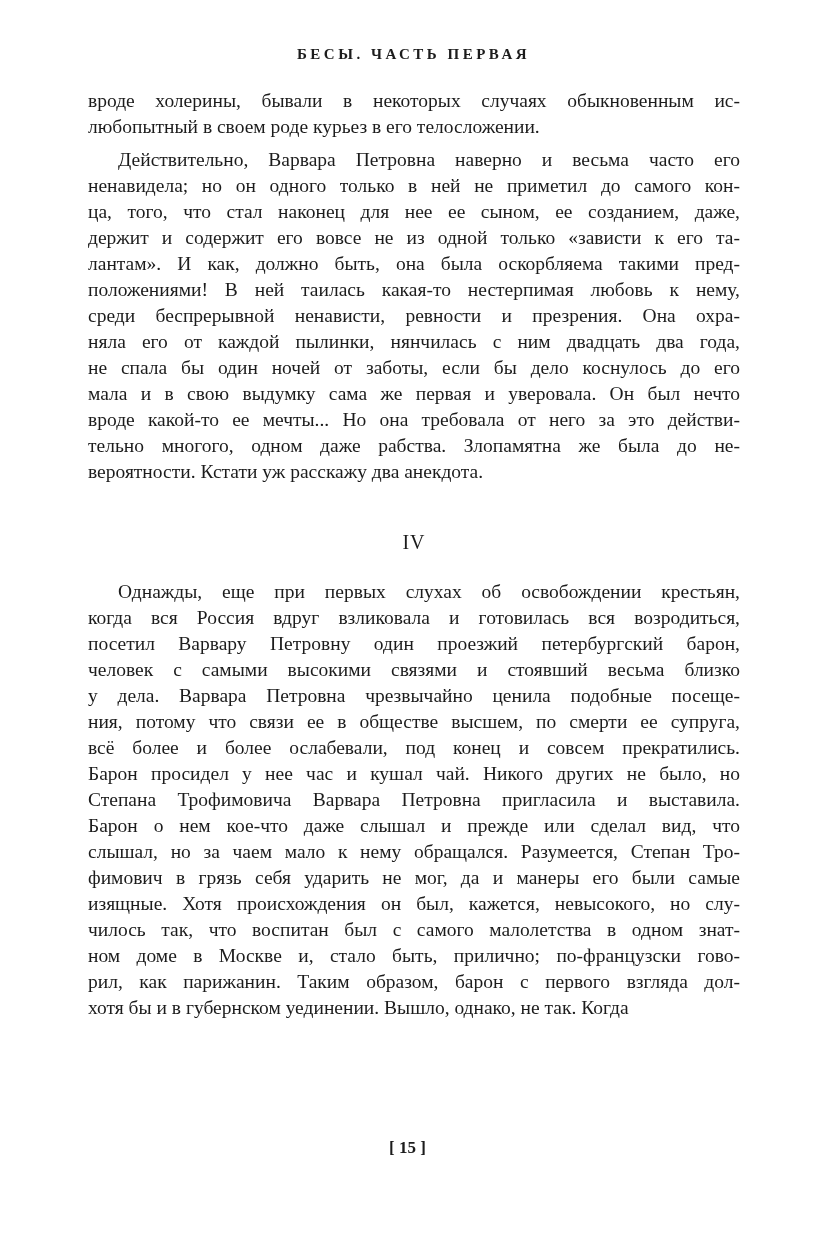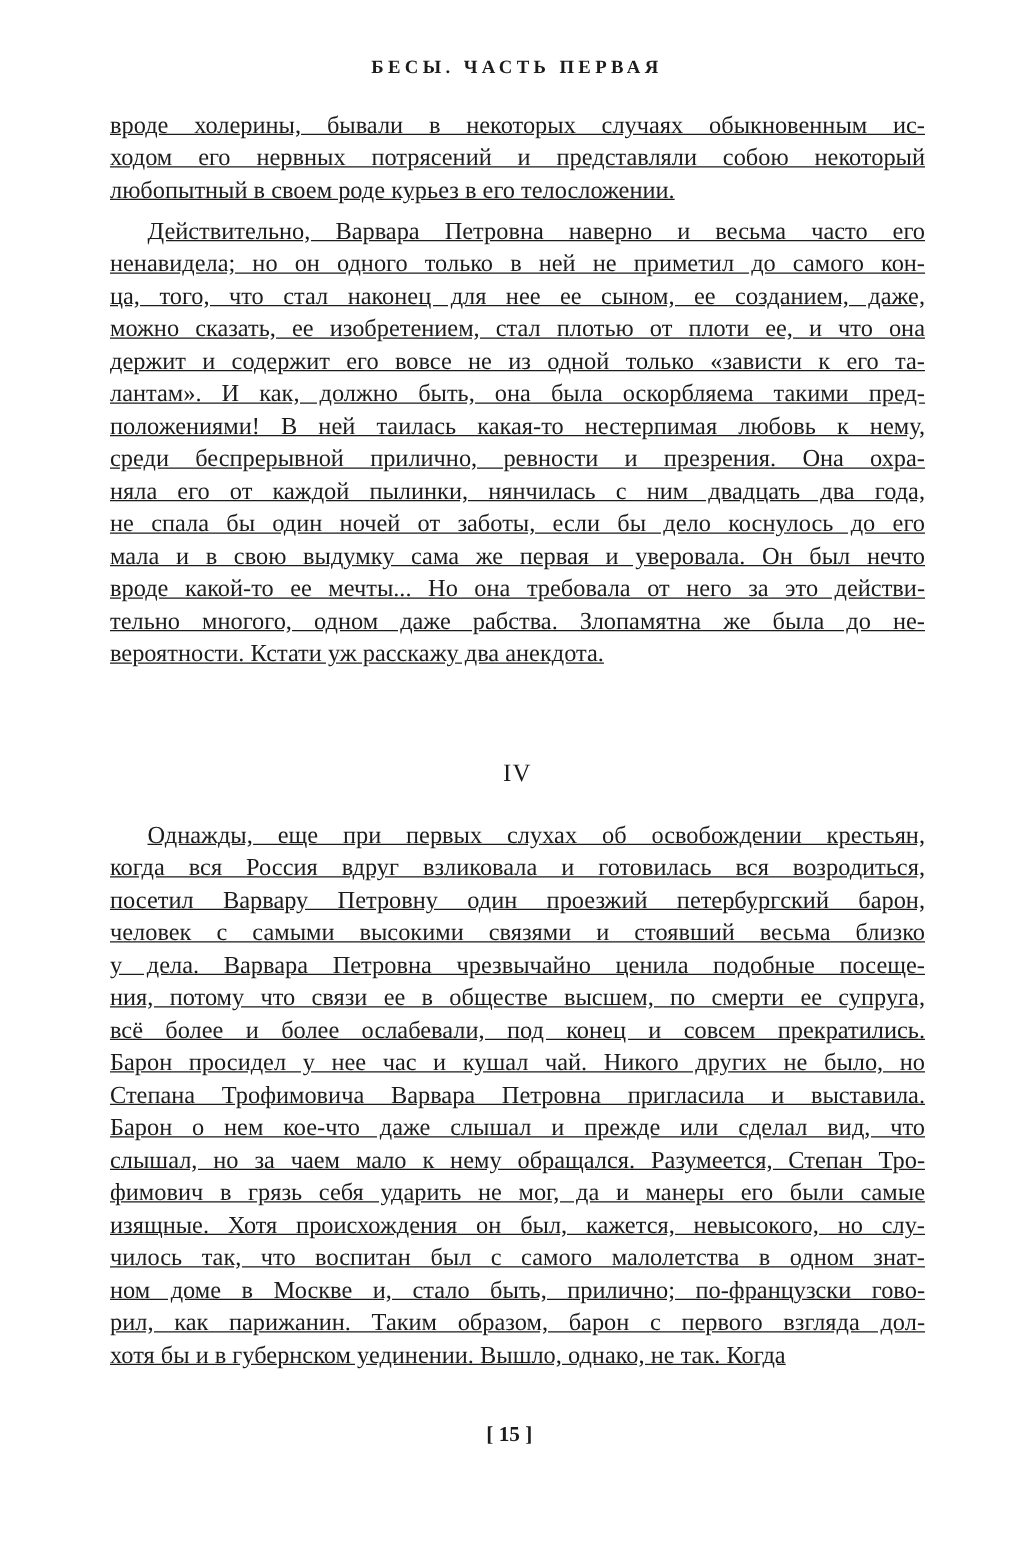--- a/index.html
+++ b/index.html
@@ -28,40 +28,39 @@
   }
   .text-block {
     position: absolute;
     top: 88px;
     left: 88px;
     width: 652px;
     font-size: 19.5px;
   }
   .paragraph {
     margin: 0;
-    text-decoration: underline;
   }
   .paragraph + .paragraph {
     margin-top: 7px;
   }
   .line {
     line-height: 26px;
     height: 26px;
     overflow: hidden;
     text-align: justify;
     text-align-last: justify;
   }
   .line.last {
     text-align-last: left;
   }
   .paragraph.indent .line:first-child {
     text-indent: 30px;
   }
   .section-heading {
-    margin-top: 69px;
+    margin-top: 44px;
     margin-bottom: 24px;
     text-align: center;
     font-size: 20px;
     letter-spacing: 1px;
     line-height: 26px;
   }
   .page-number {
     position: absolute;
     top: 1138px;
     left: 0;
@@ -73,32 +72,30 @@
 </style>
 </head>
 <body>
 
 <div class="page">
   <div class="running-head">БЕСЫ. ЧАСТЬ ПЕРВАЯ</div>
 
   <div class="text-block">
       <div class="paragraph">
         <div class="line">вроде холерины, бывали в некоторых случаях обыкновенным ис-</div>
-        <div class="line">ходом его нервных потрясений и представляли собою некоторый</div>
         <div class="line last">любопытный в своем роде курьез в его телосложении.</div>
       </div>
       <div class="paragraph indent">
         <div class="line">Действительно, Варвара Петровна наверно и весьма часто его</div>
         <div class="line">ненавидела; но он одного только в ней не приметил до самого кон-</div>
         <div class="line">ца, того, что стал наконец для нее ее сыном, ее созданием, даже,</div>
-        <div class="line">можно сказать, ее изобретением, стал плотью от плоти ее, и что она</div>
         <div class="line">держит и содержит его вовсе не из одной только «зависти к его та-</div>
         <div class="line">лантам». И как, должно быть, она была оскорбляема такими пред-</div>
         <div class="line">положениями! В ней таилась какая-то нестерпимая любовь к нему,</div>
-        <div class="line">среди беспрерывной прилично, ревности и презрения. Она охра-</div>
+        <div class="line">среди беспрерывной ненависти, ревности и презрения. Она охра-</div>
         <div class="line">няла его от каждой пылинки, нянчилась с ним двадцать два года,</div>
         <div class="line">не спала бы один ночей от заботы, если бы дело коснулось до его</div>
         <div class="line">мала и в свою выдумку сама же первая и уверовала. Он был нечто</div>
         <div class="line">вроде какой-то ее мечты... Но она требовала от него за это действи-</div>
         <div class="line">тельно многого, одном даже рабства. Злопамятна же была до не-</div>
         <div class="line last">вероятности. Кстати уж расскажу два анекдота.</div>
       </div>
       <div class="section-heading">IV</div>
       <div class="paragraph indent">
         <div class="line">Однажды, еще при первых слухах об освобождении крестьян,</div>

